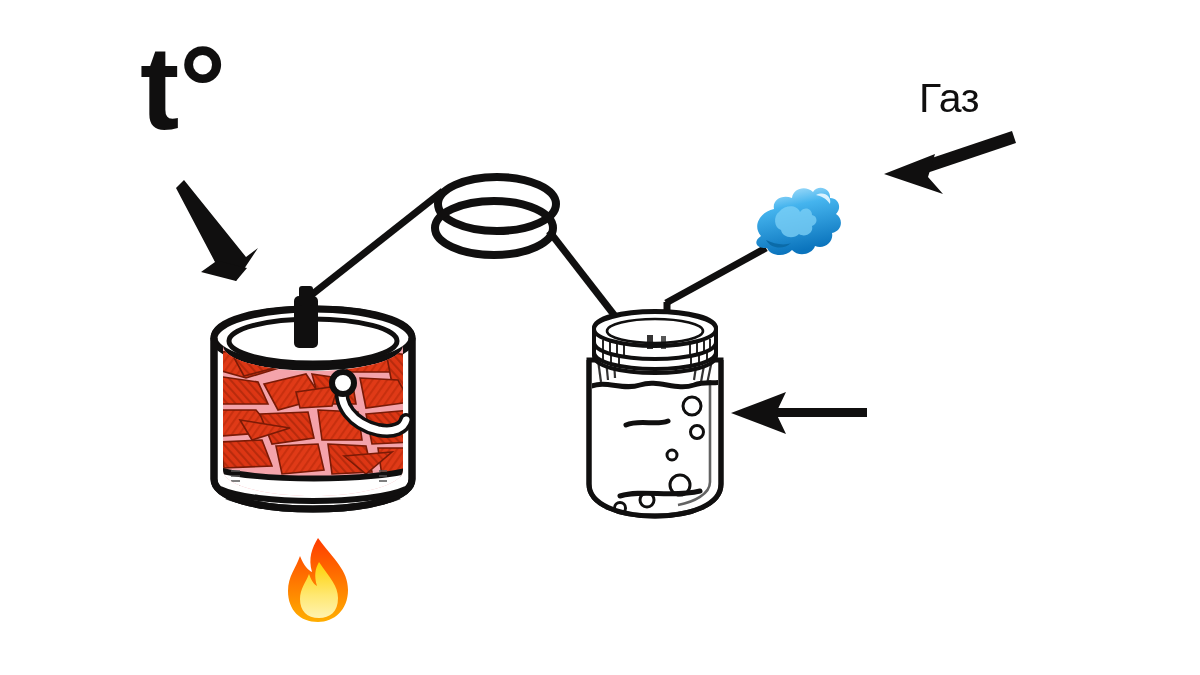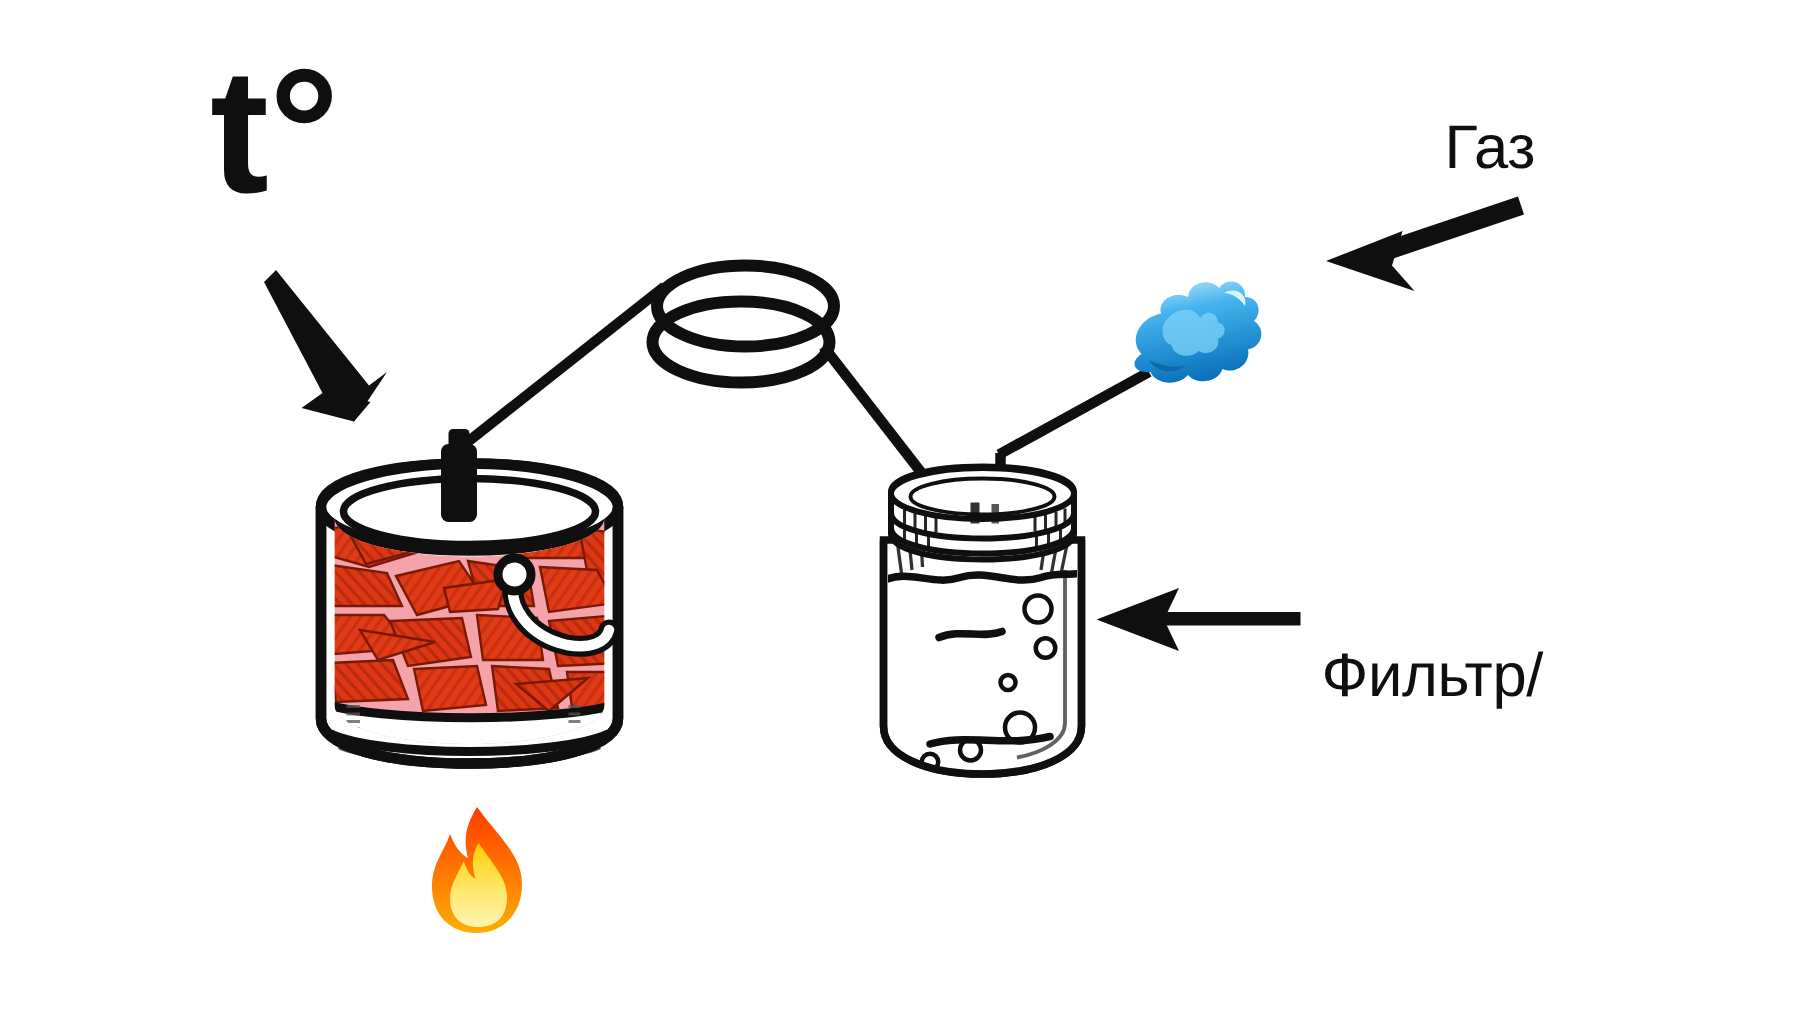--- a/index.html
+++ b/index.html
@@ -38,21 +38,20 @@
     top: 34px;
     font-size: 118px;
     font-weight: 700;
     line-height: 0.92;
   }
   #label-gas {
     left: 919px;
     top: 74px;
     font-size: 41px;
     font-weight: 400;
-    margin-left: 44px;
   }
   #label-filter {
     left: 881px;
     top: 329px;
     font-size: 41px;
     font-weight: 400;
   }
 </style>
 </head>
 <body>
@@ -298,17 +297,16 @@
       <path d="M766 240 C774 244 784 246 791 243 C784 250 771 249 766 240 Z" fill="#0b6ba8"></path>
     </g>
 
   </svg>
 
   <div class="lbl" id="label-temp">t°</div>
 
   <div class="lbl" id="label-gas">Газ</div>
 
   <div class="lbl" id="label-filter">
-    <div>Фильтр/</div>
     
   </div>
 
 </div>
 
 </body></html>

